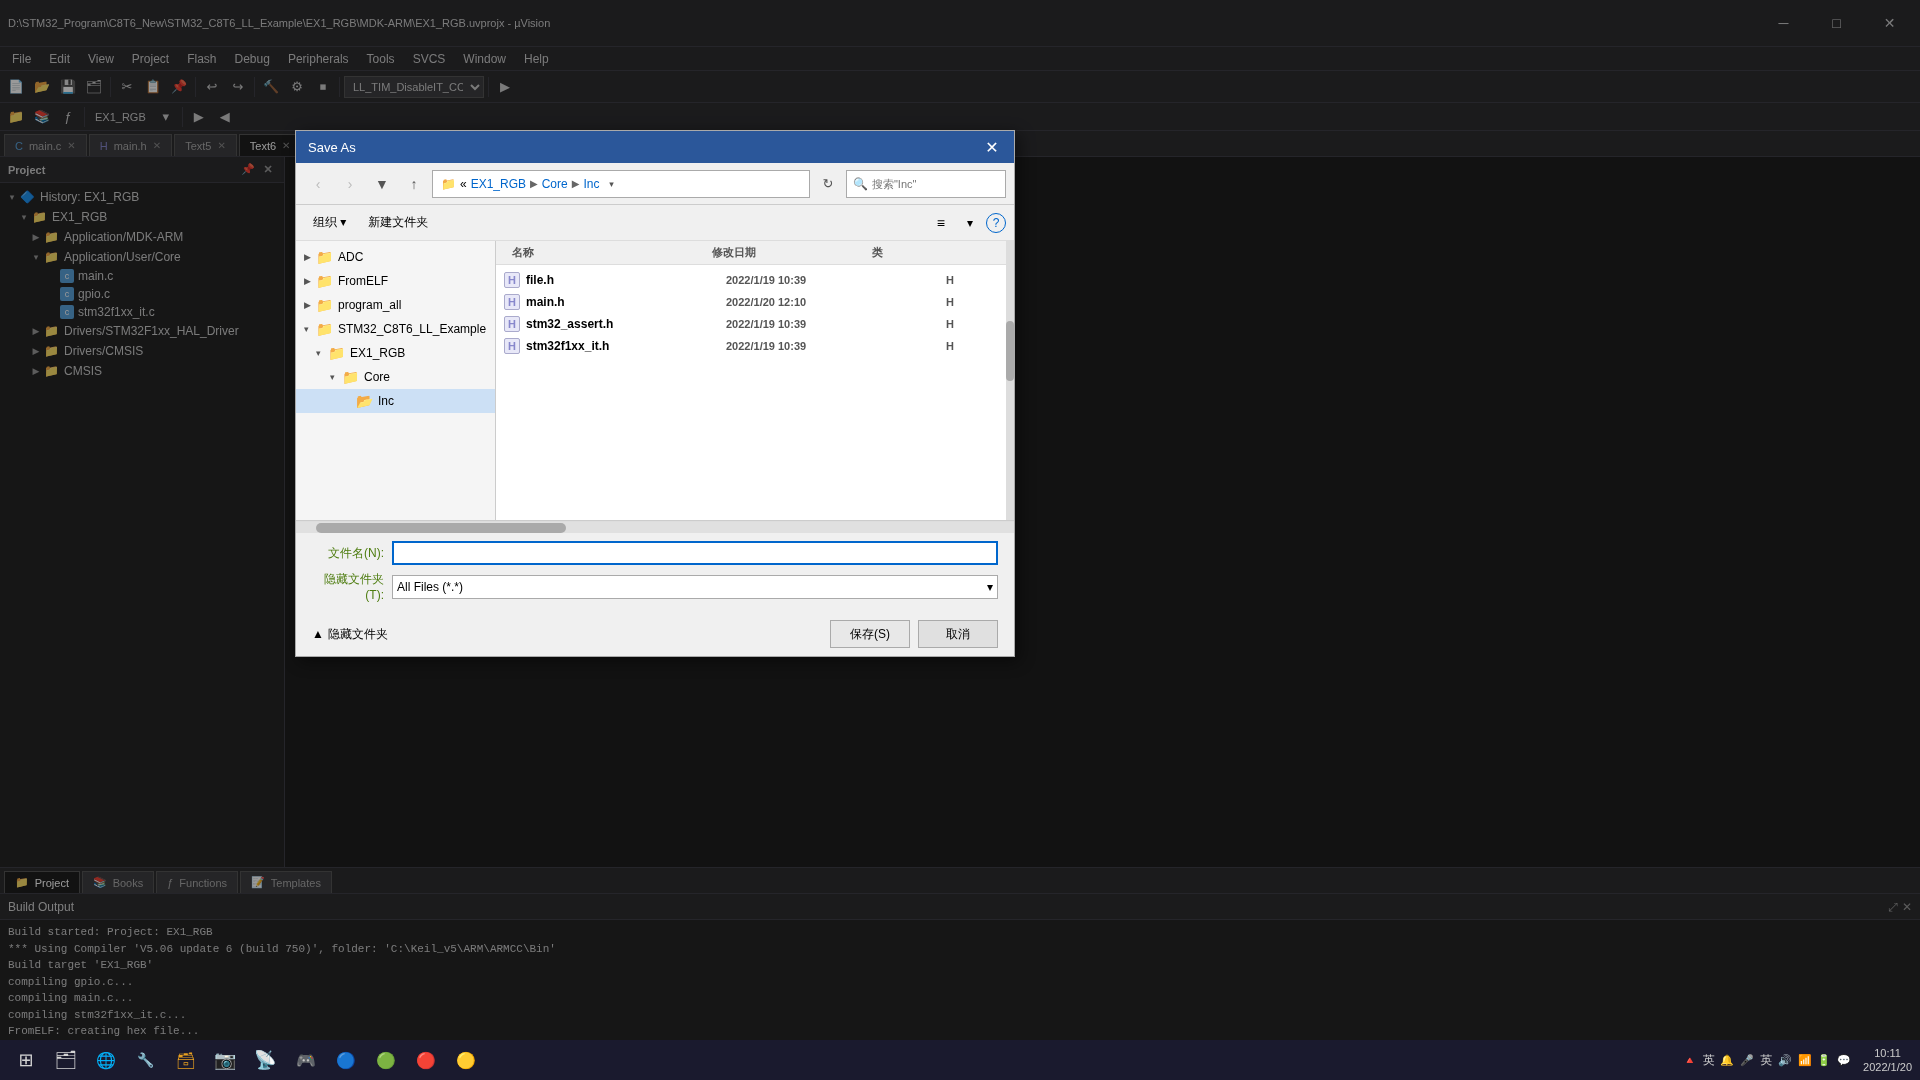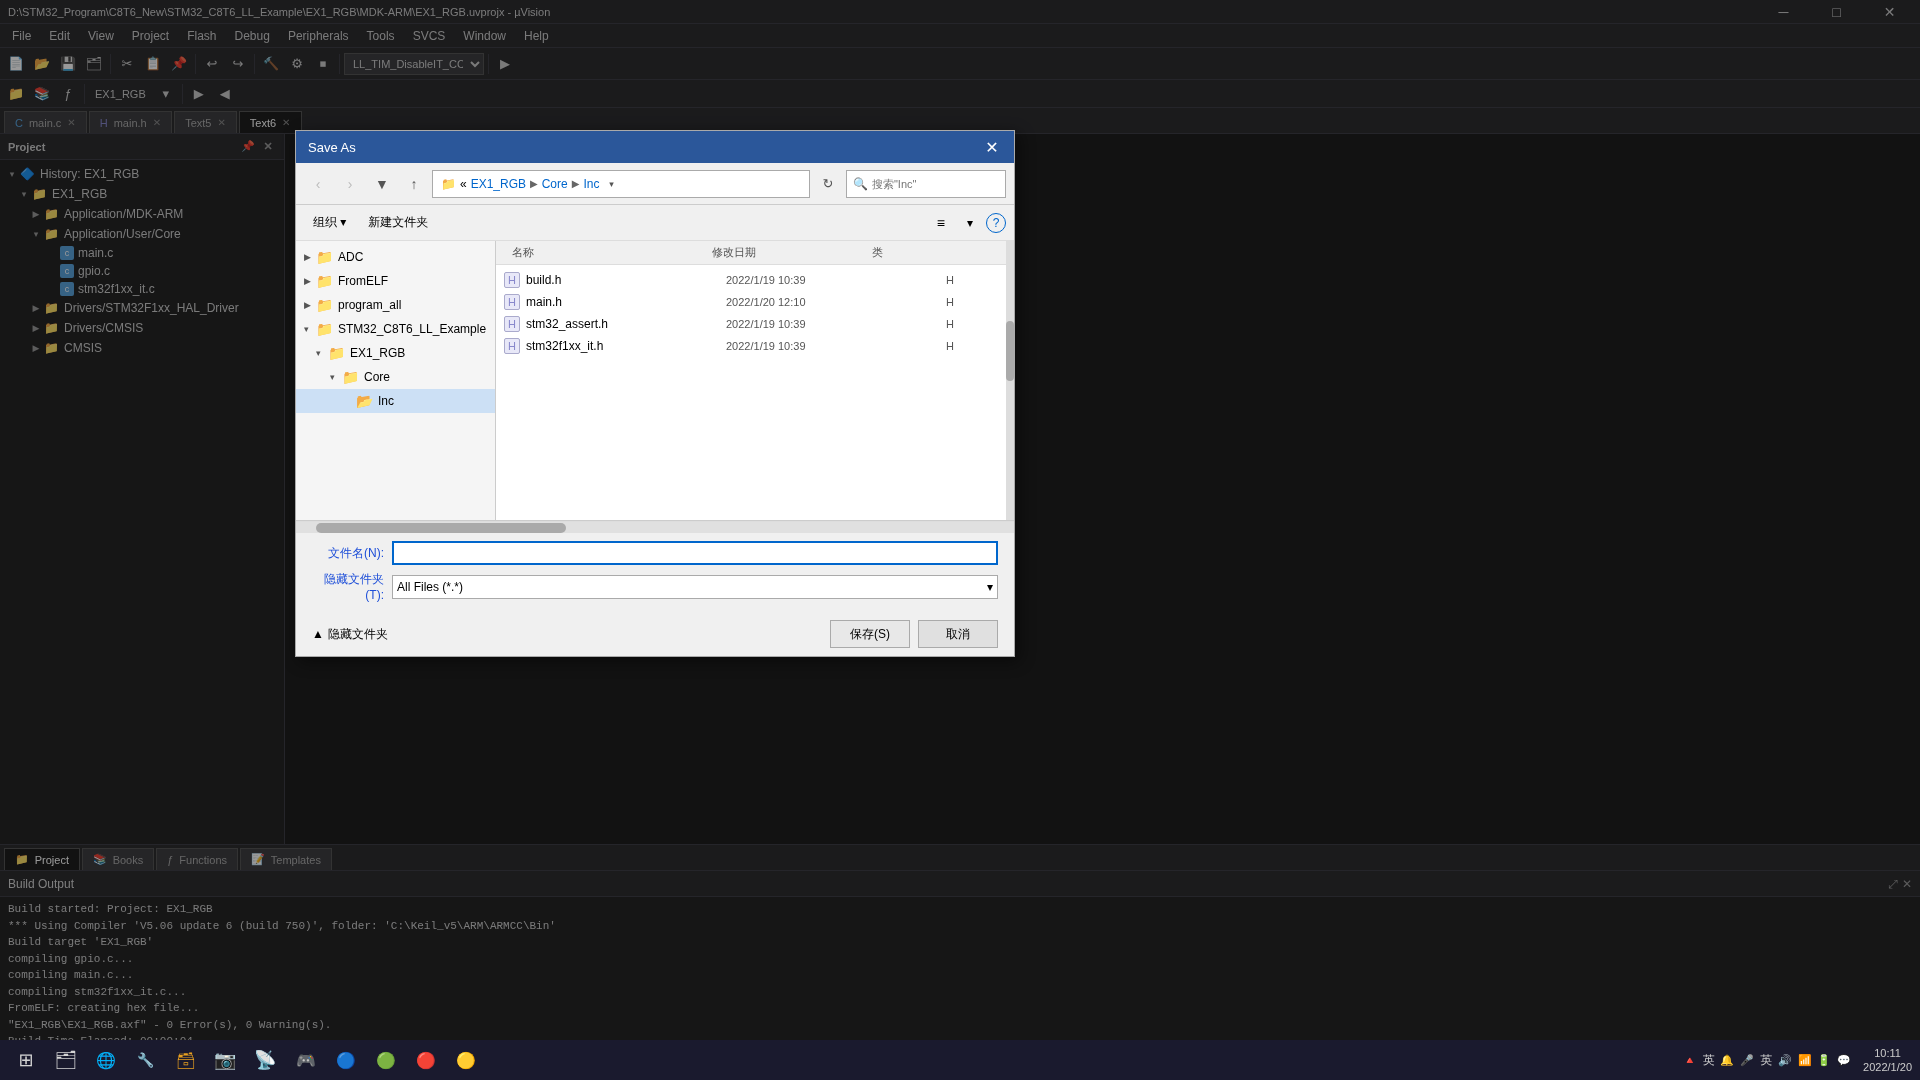--- a/index.html
+++ b/index.html
@@ -10,21 +10,21 @@
       font-family: 'Segoe UI', Arial, sans-serif;
       font-size: 12px;
       color: #d4d4d4;
       overflow: hidden;
       position: relative;
     }
 
     
     #title-bar {
       width: 100%;
-      height: 24px;
+      height: 47px;
       background: #2d2d30;
       display: flex;
       align-items: center;
       justify-content: space-between;
       padding: 0 8px;
       border-bottom: 1px solid #3f3f46;
     }
     #title-text {
       font-size: 11px;
       color: #cccccc;
@@ -463,20 +463,21 @@
       align-items: center;
       justify-content: center;
     }
     .folder-yellow { color: #dcb67a; font-size: 14px; }
 
     
     #file-panel {
       flex: 1;
       background: white;
       overflow: hidden;
+      font-weight: bold;
     }
     #file-panel-header {
       height: 24px;
       background: #f0f0f0;
       display: flex;
       align-items: center;
       padding: 0 8px;
       border-bottom: 1px solid #ddd;
       font-size: 11px;
       color: #555;
@@ -541,21 +542,21 @@
       background: #f0f0f0;
     }
     .footer-row {
       display: flex;
       align-items: center;
       margin-bottom: 6px;
     }
     .footer-label {
       width: 80px;
       font-size: 12px;
-      color: #1d4ed8;
+      color: #4d7c0f;
       text-align: right;
       padding-right: 8px;
     }
     .footer-input {
       flex: 1;
       height: 24px;
       background: white;
       border: 2px solid #0066cc;
       padding: 0 4px;
       font-size: 12px;
@@ -984,21 +985,21 @@
 
         <div id="file-panel-header">
           <div class="file-col-header" style="flex:0 0 200px;">名称</div>
           <div class="file-col-header" style="flex:0 0 160px;">修改日期</div>
           <div class="file-col-header" style="flex:1;">类</div>
         </div>
 
         <div id="file-list">
           <div class="file-item">
             <div class="file-icon" style="color:#8888cc;font-size:11px;background:#e8e8f8;border:1px solid #aaaacc;border-radius:2px;width:16px;height:16px;">H</div>
-            <span class="file-name">build.h</span>
+            <span class="file-name">file.h</span>
             <span class="file-date">2022/1/19 10:39</span>
             <span class="file-type">H</span>
           </div>
           <div class="file-item">
             <div class="file-icon" style="color:#8888cc;font-size:11px;background:#e8e8f8;border:1px solid #aaaacc;border-radius:2px;width:16px;height:16px;">H</div>
             <span class="file-name">main.h</span>
             <span class="file-date">2022/1/20 12:10</span>
             <span class="file-type">H</span>
           </div>
           <div class="file-item">

